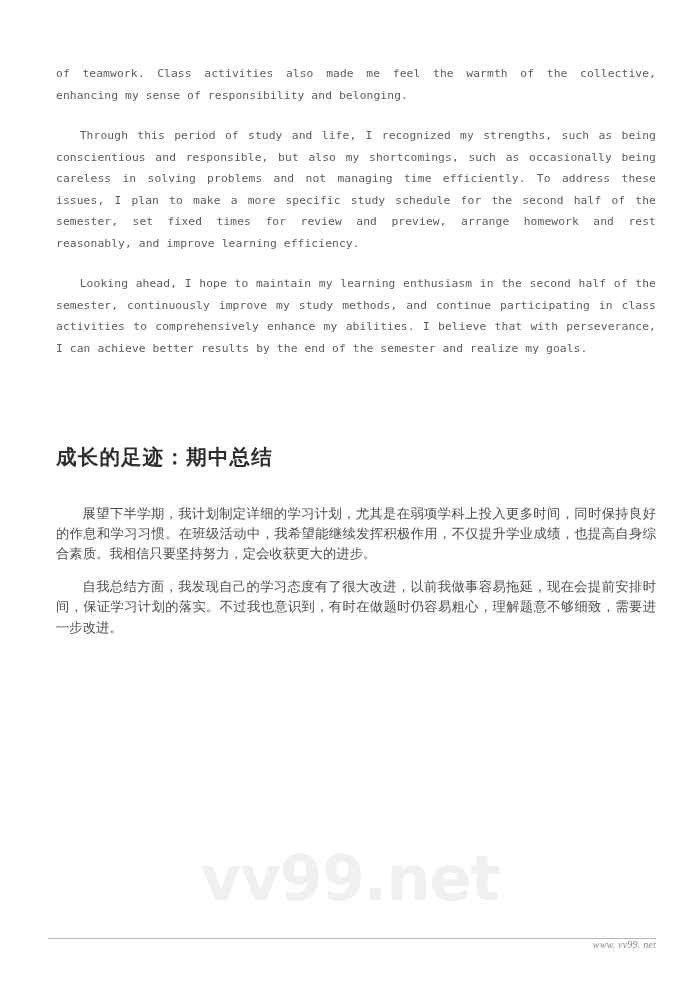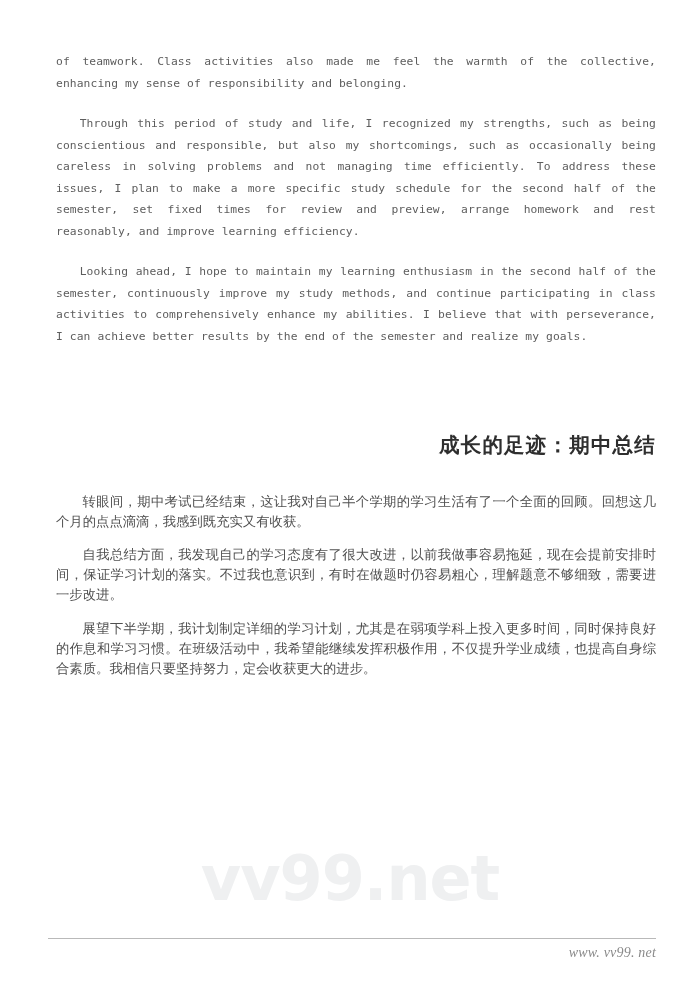--- a/index.html
+++ b/index.html
@@ -21,21 +21,21 @@
     left: 56px;
     top: 0;
     width: 600px;
   }
 
   
   .en-block {
     padding-top: 51px;
   }
   p.en {
-    margin: 0 0 19px 0;
+    margin: 12px 0 19px 0;
     font-family: "DejaVu Sans Mono", "Liberation Mono", monospace;
     font-size: 11.3px;
     line-height: 21.5px;
     color: #5d5d5d;
     text-align: justify;
     text-justify: inter-word;
     letter-spacing: 0.1px;
     -webkit-font-smoothing: antialiased;
   }
   p.en.indent {
@@ -46,21 +46,21 @@
   }
 
   
   h1.cn-title {
     margin: 0;
     padding: 0;
     font-family: "DejaVu Sans", "Liberation Sans", sans-serif;
     font-size: 20.5px;
     font-weight: bold;
     color: #2e2e2e;
-    text-align: right;
+    text-align: left;
     letter-spacing: 1.2px;
     line-height: 1.2;
   }
   .title-wrap {
     padding-top: 67px;
     padding-bottom: 34px;
   }
 
   
   p.cn {
@@ -98,25 +98,24 @@
     left: 48px;
     width: 608px;
     top: 938px;
   }
   .footer-rule {
     height: 1px;
     background: #b9b9b9;
     width: 100%;
   }
   .footer-text {
-    margin-top: 6px;
     text-align: right;
     font-family: "Liberation Serif", "DejaVu Serif", serif;
     font-style: italic;
-    font-size: 14px;
+    font-size: 10px;
     color: #8a8a8a;
     letter-spacing: 0.2px;
   }
 </style>
 </head>
 <body>
 
 <div class="page">
 
   <div class="watermark">vv99.net</div>
@@ -127,23 +126,22 @@
       <p class="en first">of teamwork. Class activities also made me feel the warmth of the collective, enhancing my sense of responsibility and belonging.</p>
       <p class="en indent">Through this period of study and life, I recognized my strengths, such as being conscientious and responsible, but also my shortcomings, such as occasionally being careless in solving problems and not managing time efficiently. To address these issues, I plan to make a more specific study schedule for the second half of the semester, set fixed times for review and preview, arrange homework and rest reasonably, and improve learning efficiency.</p>
       <p class="en indent">Looking ahead, I hope to maintain my learning enthusiasm in the second half of the semester, continuously improve my study methods, and continue participating in class activities to comprehensively enhance my abilities. I believe that with perseverance, I can achieve better results by the end of the semester and realize my goals.</p>
     </div>
 
     <div class="title-wrap">
       <h1 class="cn-title">成长的足迹：期中总结</h1>
     </div>
 
     <div class="cn-block">
-      <p class="cn">转眼间，期中考试已经结束，这让我对自己半个学期的学习生活有了一个全面的回顾。回想这几个月的点点滴滴，我感到既充实又有收获。</p>
+      <p class="cn">展望下半学期，我计划制定详细的学习计划，尤其是在弱项学科上投入更多时间，同时保持良好的作息和学习习惯。在班级活动中，我希望能继续发挥积极作用，不仅提升学业成绩，也提高自身综合素质。我相信只要坚持努力，定会收获更大的进步。</p>
       <p class="cn">自我总结方面，我发现自己的学习态度有了很大改进，以前我做事容易拖延，现在会提前安排时间，保证学习计划的落实。不过我也意识到，有时在做题时仍容易粗心，理解题意不够细致，需要进一步改进。</p>
-      <p class="cn">展望下半学期，我计划制定详细的学习计划，尤其是在弱项学科上投入更多时间，同时保持良好的作息和学习习惯。在班级活动中，我希望能继续发挥积极作用，不仅提升学业成绩，也提高自身综合素质。我相信只要坚持努力，定会收获更大的进步。</p>
     </div>
 
   </div>
 
   <div class="footer">
     <div class="footer-rule"></div>
     <div class="footer-text">www. vv99. net</div>
   </div>
 
 </div>

